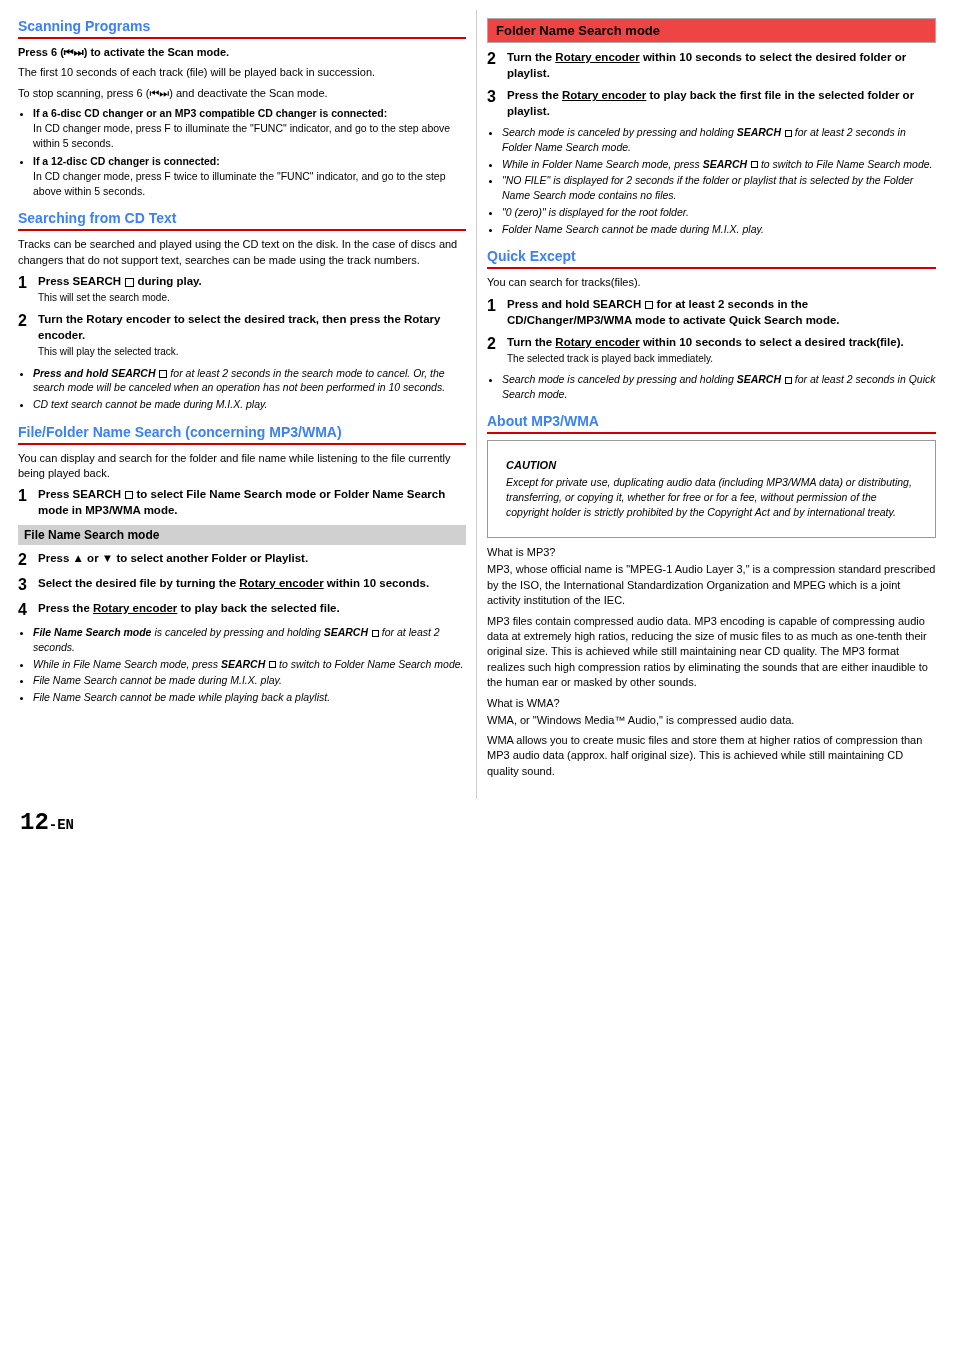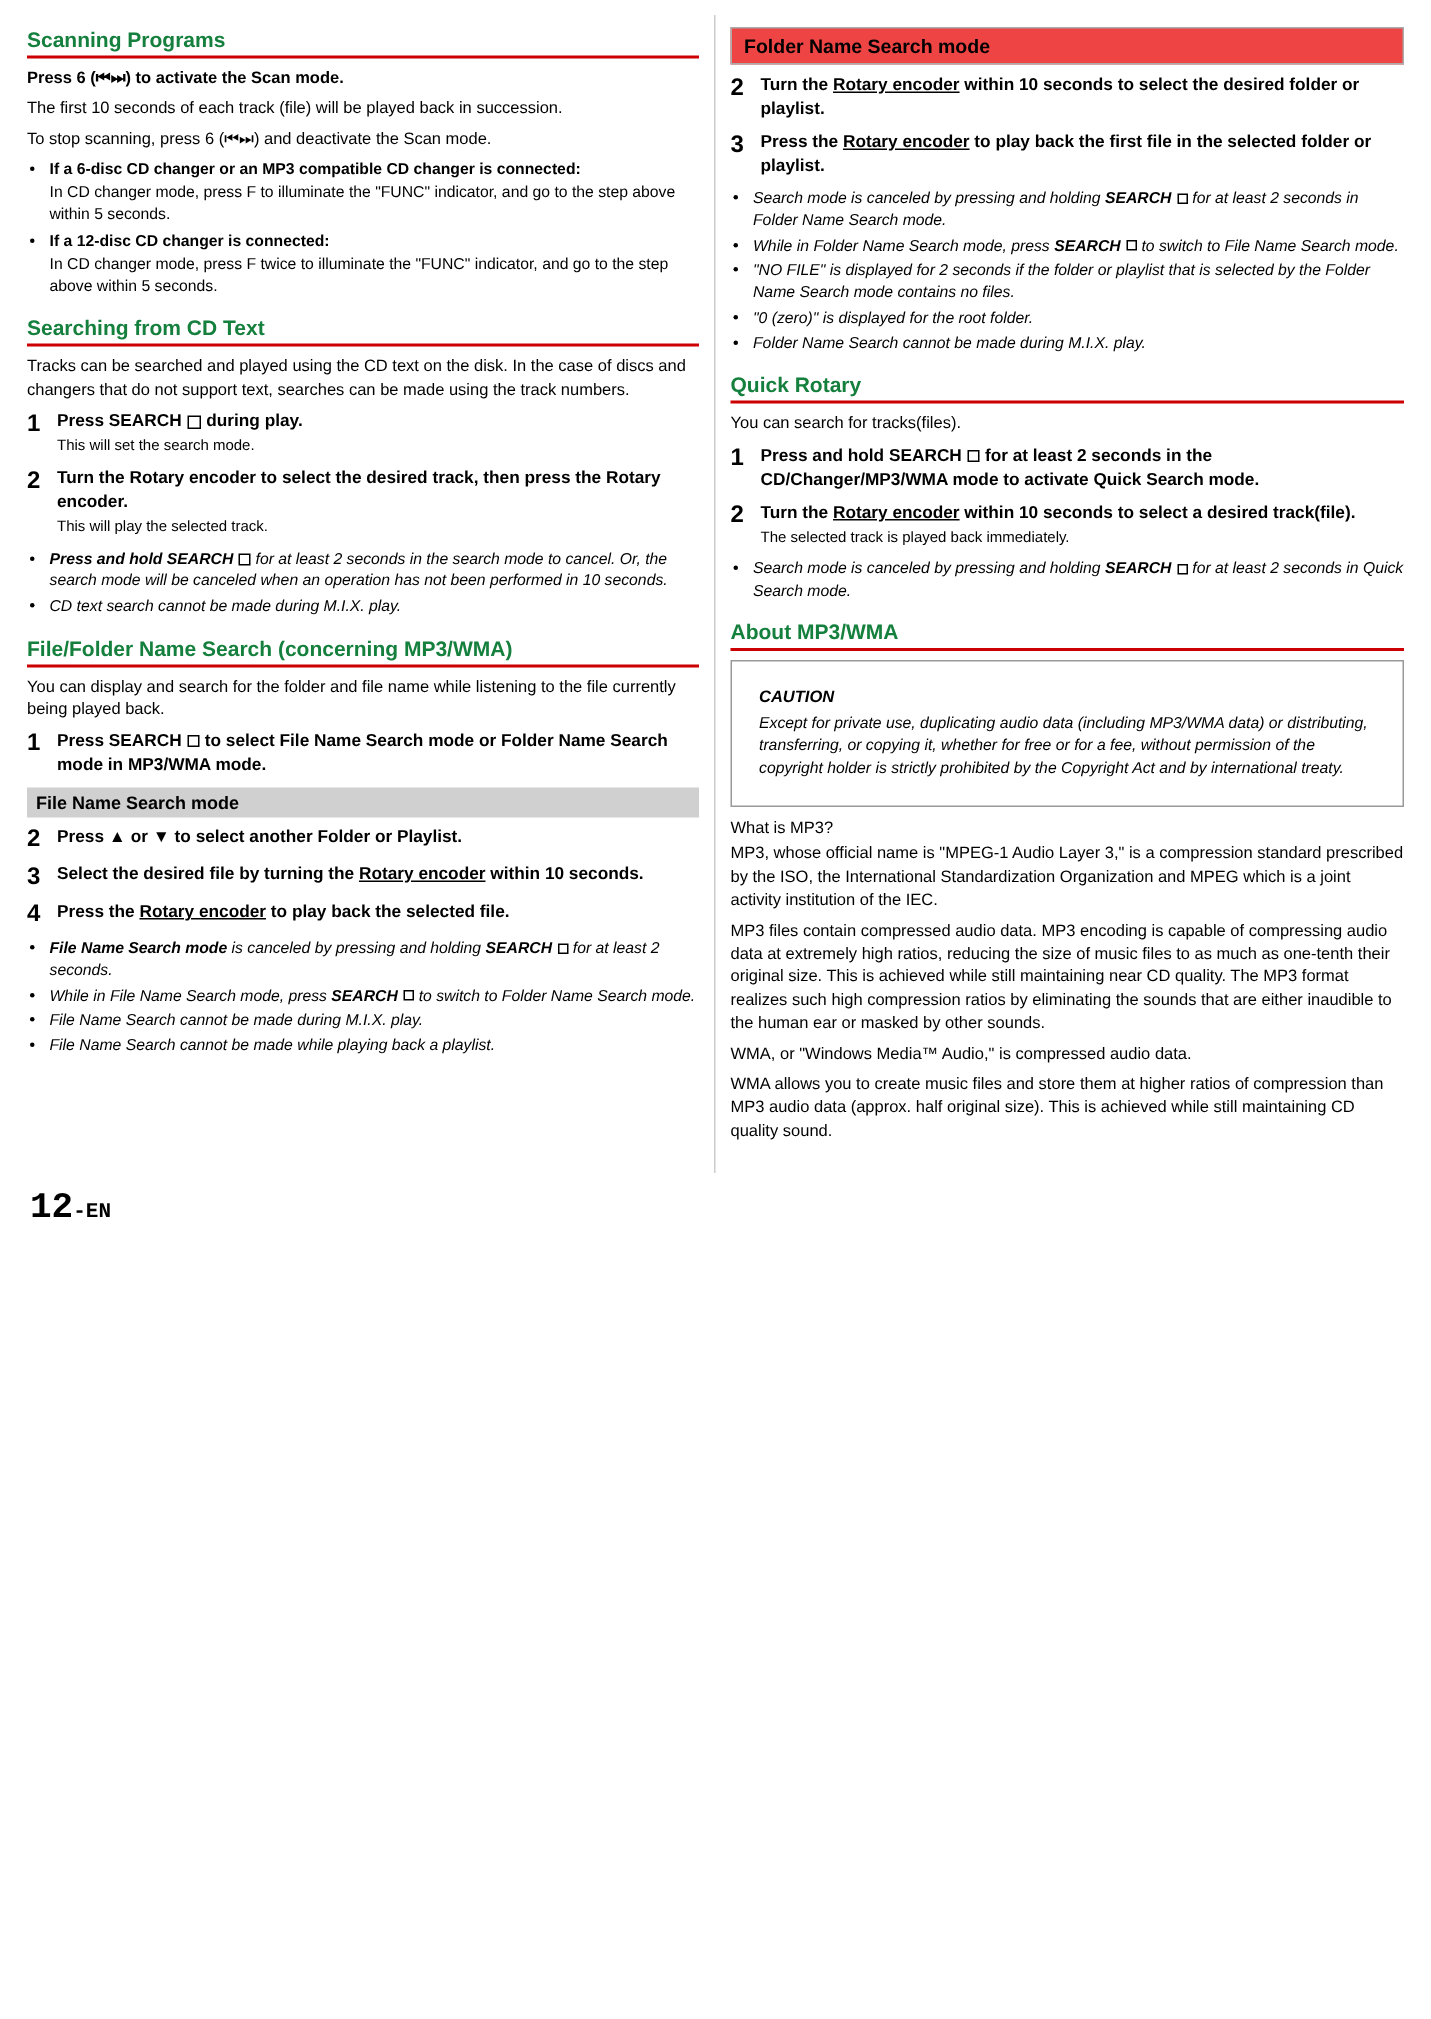--- a/index.html
+++ b/index.html
@@ -24,21 +24,21 @@
     }
     .right-col {
       padding: 8px 8px 8px 10px;
     }
     .section {
       margin-bottom: 12px;
     }
     .section-title {
       font-size: 14px;
       font-weight: bold;
-      color: #15803d;
+      color: #3b82f6;
       border-bottom: 2px solid #c00;
       padding-bottom: 3px;
       margin-bottom: 6px;
       font-family: Arial, Helvetica, sans-serif;
     }
     .section-title-box {
       font-size: 13px;
       font-weight: bold;
       background: #ef4444;
       border: 1px solid #aaa;
@@ -250,21 +250,21 @@
       <ul>
         <li><em>Search mode is canceled by pressing and holding <strong>SEARCH <span class="sq" style="display:inline-block;width:7px;height:7px;border:1px solid #000;vertical-align:middle;"></span></strong> for at least 2 seconds in Folder Name Search mode.</em></li>
         <li><em>While in Folder Name Search mode, press <strong>SEARCH <span class="sq" style="display:inline-block;width:7px;height:7px;border:1px solid #000;vertical-align:middle;"></span></strong> to switch to File Name Search mode.</em></li>
         <li><em>"NO FILE" is displayed for 2 seconds if the folder or playlist that is selected by the Folder Name Search mode contains no files.</em></li>
         <li><em>"0 (zero)" is displayed for the root folder.</em></li>
         <li><em>Folder Name Search cannot be made during M.I.X. play.</em></li>
       </ul>
     </div>
 
     <div class="section">
-      <div class="section-title">Quick Rotary</div>
+      <div class="section-title">Quick Except</div>
       <p>You can search for tracks(files).</p>
 
       <div class="step">
         <div class="step-num">1</div>
         <div class="step-content">
           Press and hold <span class="search-bold">SEARCH</span> <span class="sq" style="display:inline-block;width:8px;height:8px;border:1px solid #000;vertical-align:middle;"></span> for at least 2 seconds in the CD/Changer/MP3/WMA mode to activate Quick Search mode.
         </div>
       </div>
 
       <div class="step">
@@ -285,20 +285,21 @@
 
       <div class="caution-box">
         <div class="caution-title">CAUTION</div>
         <div class="caution-text">Except for private use, duplicating audio data (including MP3/WMA data) or distributing, transferring, or copying it, whether for free or for a fee, without permission of the copyright holder is strictly prohibited by the Copyright Act and by international treaty.</div>
       </div>
 
       <div class="what-title">What is MP3?</div>
       <p>MP3, whose official name is "MPEG-1 Audio Layer 3," is a compression standard prescribed by the ISO, the International Standardization Organization and MPEG which is a joint activity institution of the IEC.</p>
       <p>MP3 files contain compressed audio data. MP3 encoding is capable of compressing audio data at extremely high ratios, reducing the size of music files to as much as one-tenth their original size. This is achieved while still maintaining near CD quality. The MP3 format realizes such high compression ratios by eliminating the sounds that are either inaudible to the human ear or masked by other sounds.</p>
 
+      <div class="what-title">What is WMA?</div>
       <p>WMA, or "Windows Media™ Audio," is compressed audio data.</p>
       <p>WMA allows you to create music files and store them at higher ratios of compression than MP3 audio data (approx. half original size). This is achieved while still maintaining CD quality sound.</p>
     </div>
 
   </div>
 </div>
 
 <div style="position:relative; padding-left:10px; margin-top:10px;">
   <span style="font-size:24px; font-weight:bold;font-family:Liberation Mono, monospace;"><span>12</span><span style="font-size:14px;">-EN</span></span>
 </div>

